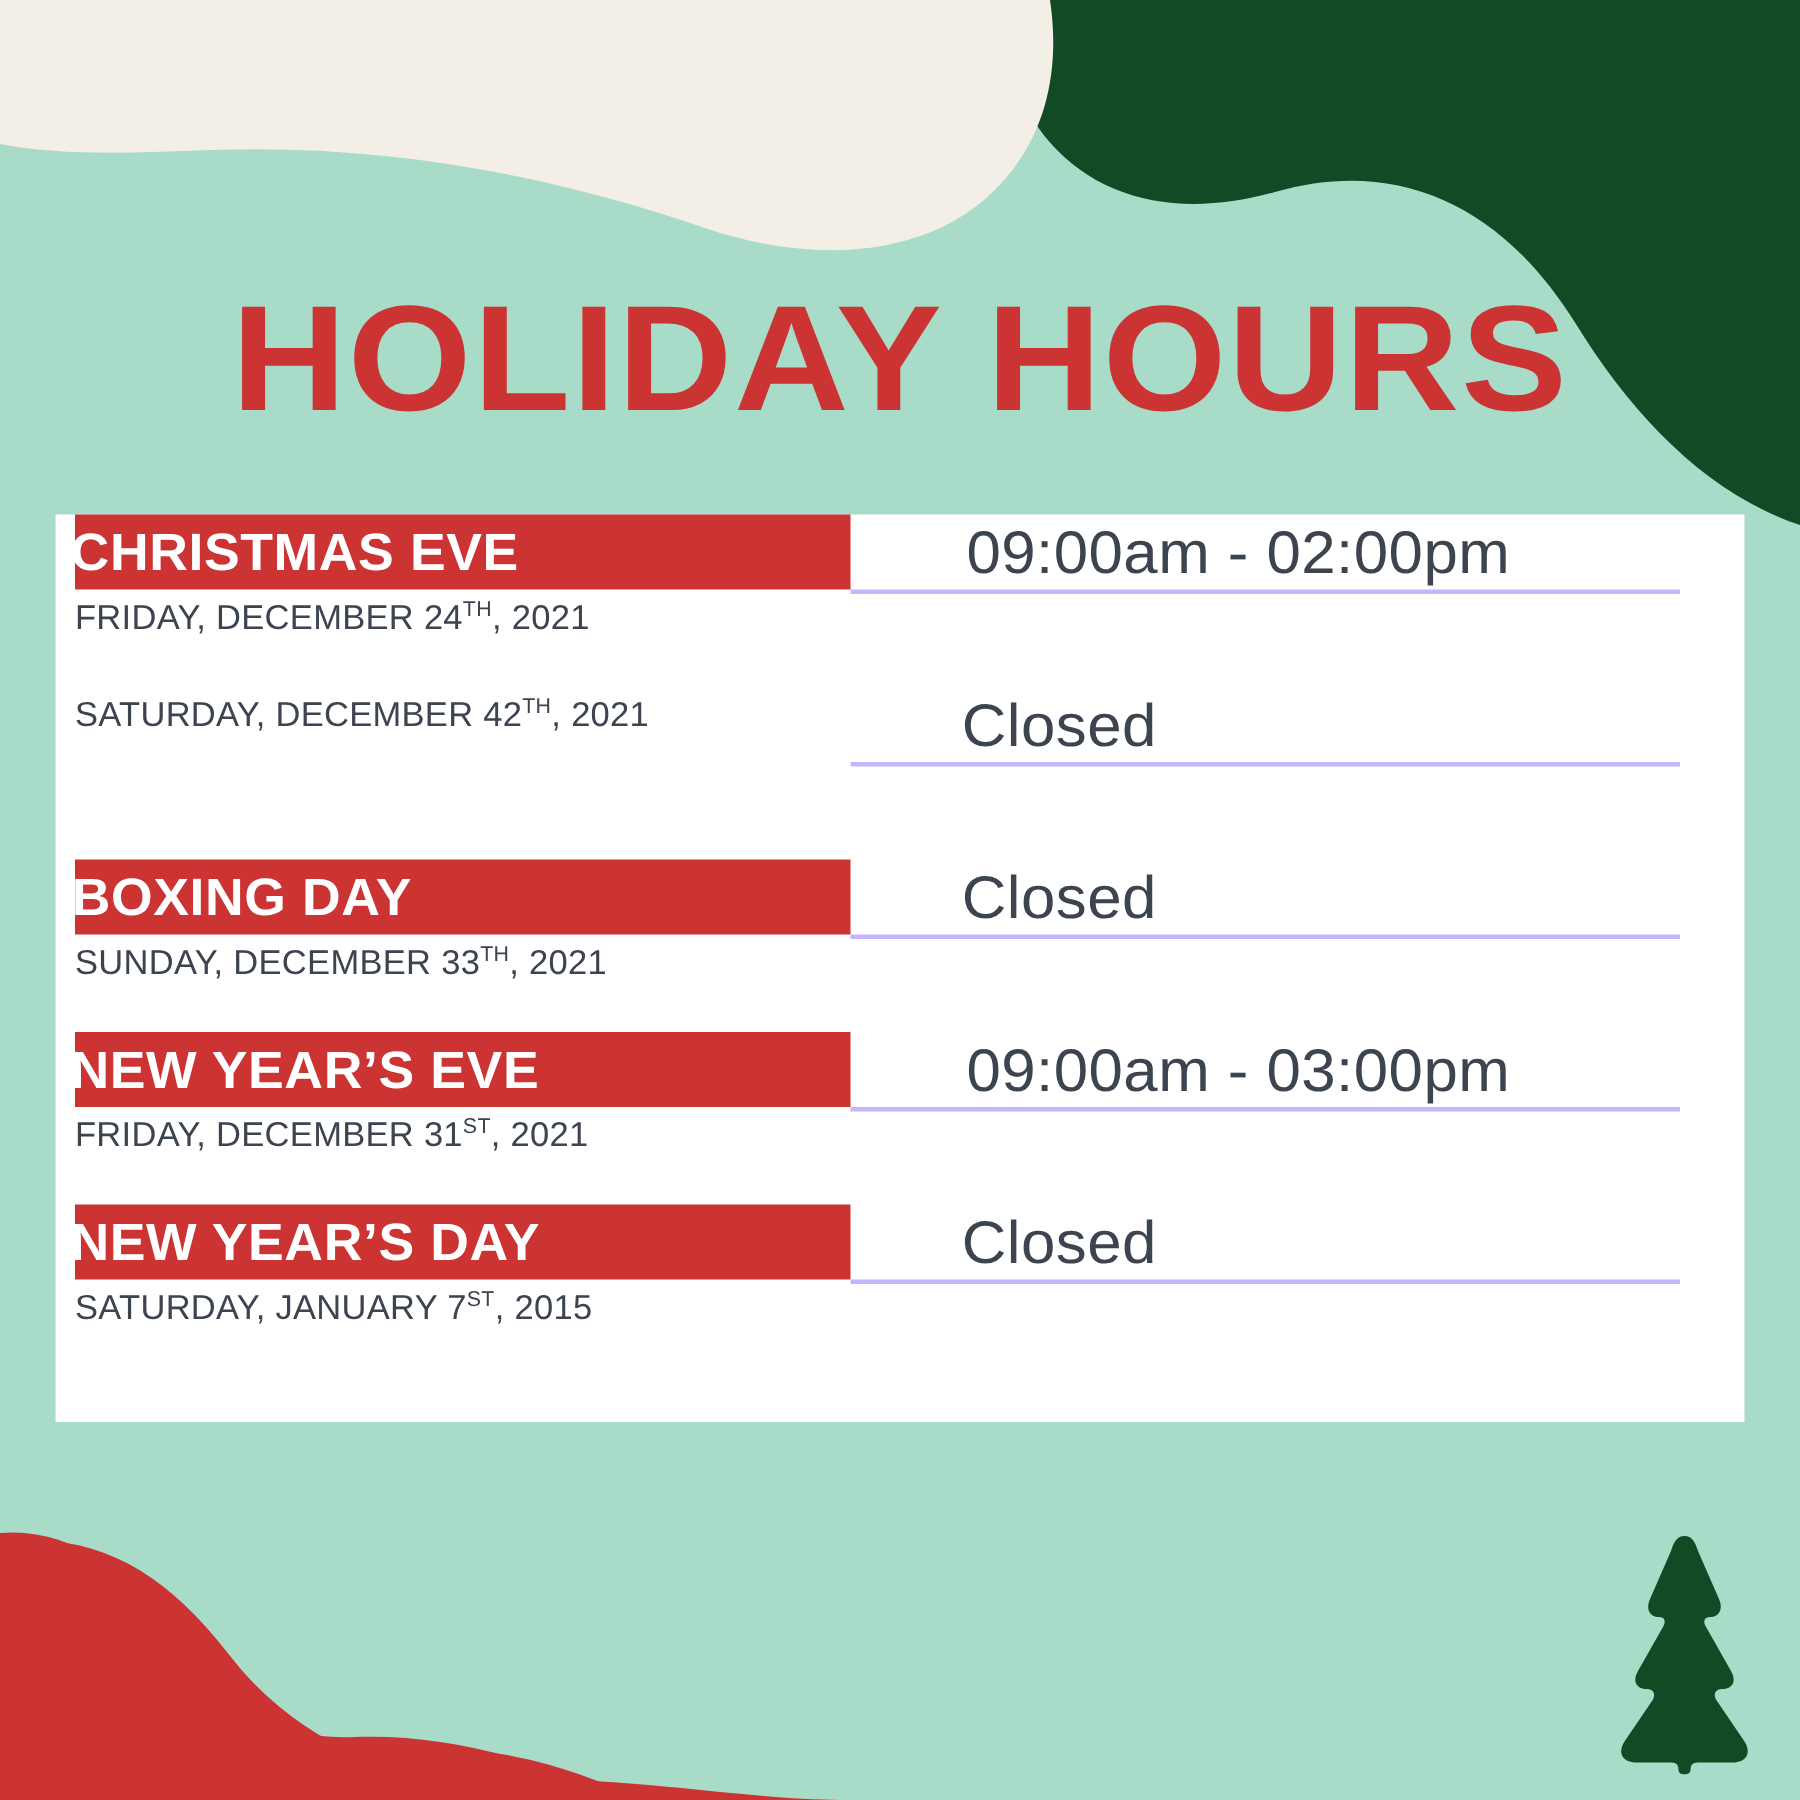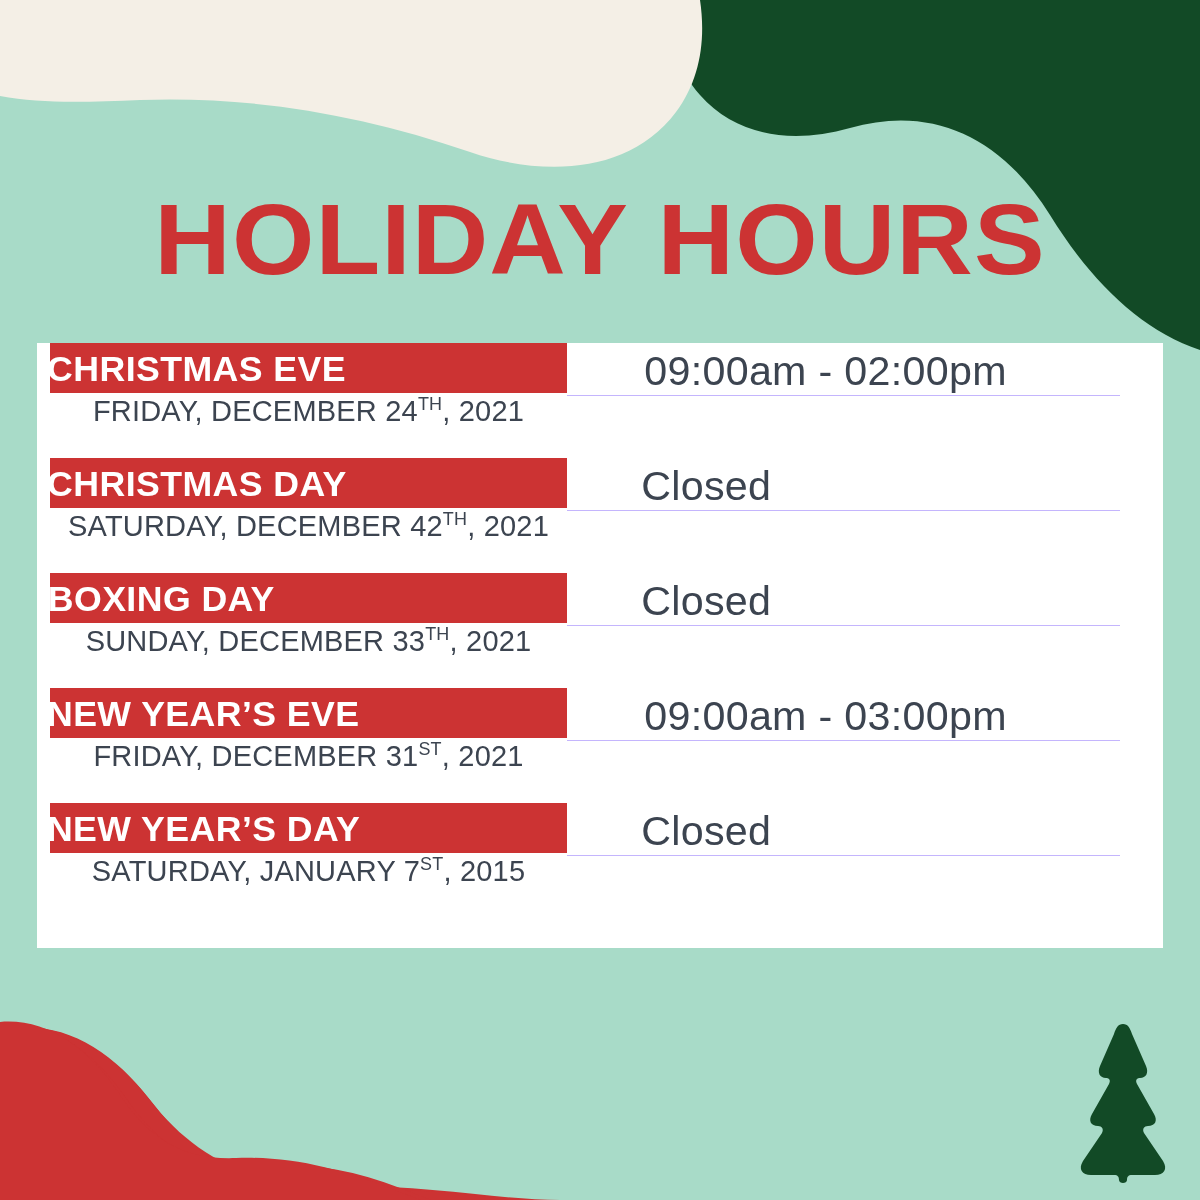--- a/index.html
+++ b/index.html
@@ -90,43 +90,42 @@
     font-size:35px;
     line-height:35px;
     color:#ffffff;
     letter-spacing:0.4px;
     white-space:nowrap;
     transform:scaleX(1.02);
   }
 
   .date {
     margin-top:5px;
-    text-align:center;
-    font-family:"Liberation Sans Narrow","Liberation Sans", sans-serif;
-    font-size:29px;
+    font-family:"Liberation Sans Narrow","Liberation Sans", sans-serif;
+    font-size:23px;
     line-height:26px;
     color:#3C4450;
     letter-spacing:0.2px;
     white-space:nowrap;
   }
 
   .date sup {
     font-size:0.62em;
     vertical-align:super;
     line-height:0;
   }
 
   
   .row-right {
     position:absolute;
     left:530px;
     top:0;
     width:553px;
     height:53px;
-    border-bottom:1px solid #c4b5fd;
+    border-bottom:3px solid #c4b5fd;
     display:flex;
     align-items:flex-end;
   }
 
   .hours {
     font-family:"Liberation Sans Narrow","Liberation Sans", sans-serif;
     font-size:40px;
     line-height:44px;
     color:#3C4450;
     letter-spacing:0.3px;
@@ -231,23 +230,20 @@
           </div>
           <div class="date"><span>FRIDAY, DECEMBER 24</span><sup>TH</sup><span>, 2021</span></div>
         </div>
         <div class="row-right">
           <span class="hours">09:00am - 02:00pm</span>
         </div>
       </div>
 
       <div class="row">
         <div class="row-left">
-          <div class="banner">
-            <span class="banner-label">CHRISTMAS DAY</span>
-          </div>
           <div class="date"><span>SATURDAY, DECEMBER 42</span><sup>TH</sup><span>, 2021</span></div>
         </div>
         <div class="row-right">
           <span class="hours closed">Closed</span>
         </div>
       </div>
 
       <div class="row">
         <div class="row-left">
           <div class="banner">

